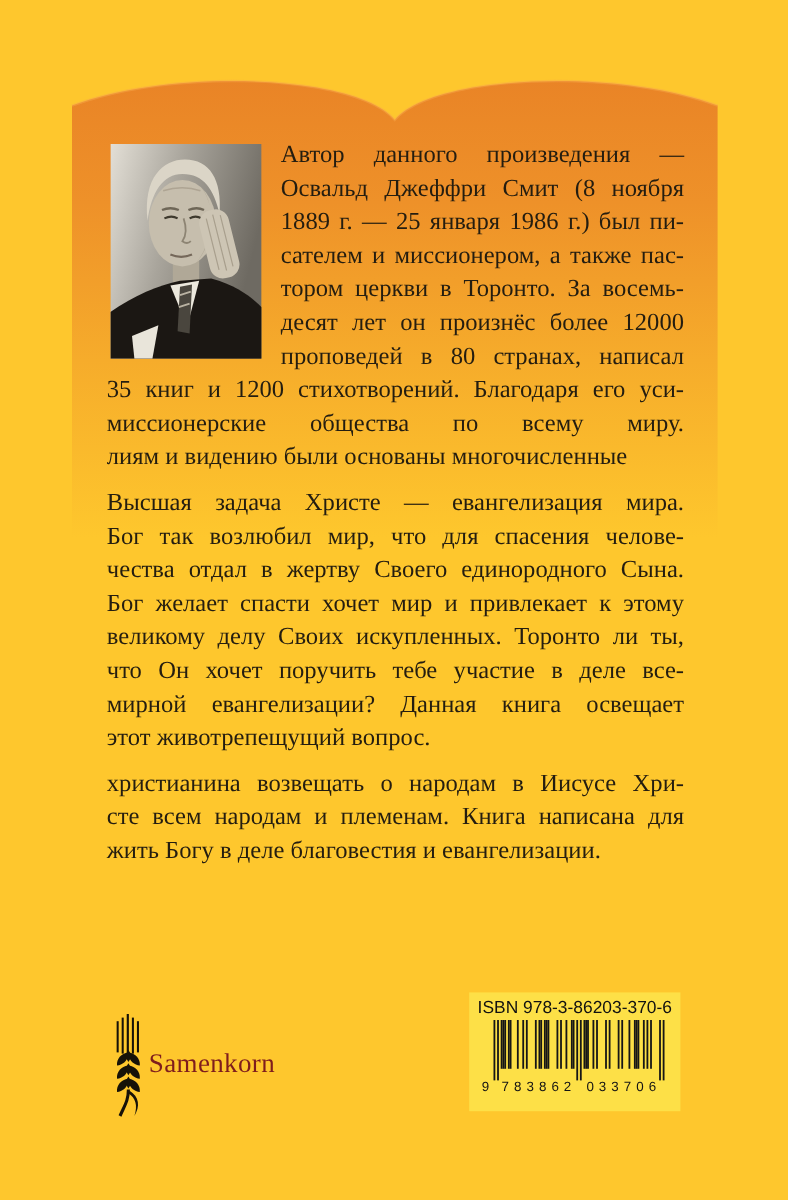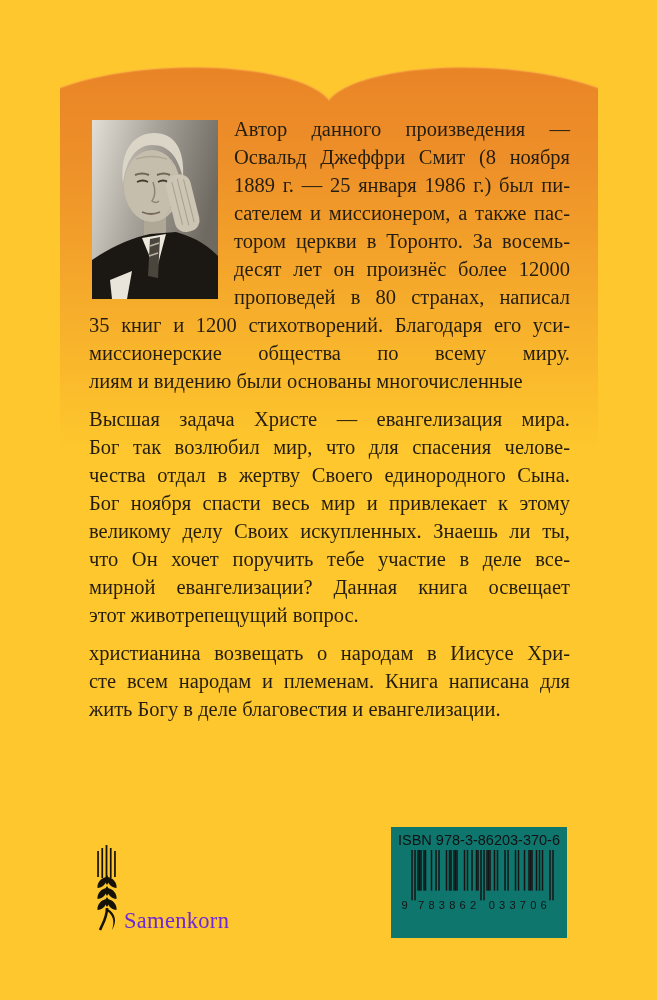--- a/index.html
+++ b/index.html
@@ -7,22 +7,22 @@
   .cover{position:relative;width:657px;height:1000px;background:#fec72d;font-family:"Liberation Serif",serif;}
   .book-shape{position:absolute;top:0;left:0;display:block;}
   .text-block{position:absolute;left:89px;top:115px;width:481px;font-size:20.5px;line-height:28px;color:#241d10;}
   .para{margin:0 0 10px 0;}
   .line{text-align:justify;text-align-last:justify;}
   .para .line:last-child{text-align-last:left;}
   .photo{float:left;width:126px;height:179px;margin:5px 16px 6px 3px;}
   .photo svg{display:block;}
   .logo{position:absolute;left:92px;top:845px;width:220px;height:90px;}
   .wheat{position:absolute;left:0;top:0;display:block;}
-  .logo-text{position:absolute;left:32px;top:28px;font-size:22.5px;letter-spacing:.3px;color:#6d28d9;font-family:"Liberation Serif",serif;margin-top:35px;}
-  .barcode-box{position:absolute;left:391px;top:827px;width:176px;height:111px;background:#0f766e;}
+  .logo-text{position:absolute;left:32px;top:28px;font-size:22.5px;letter-spacing:.3px;color:#7f1d1d;font-family:"Liberation Serif",serif;}
+  .barcode-box{position:absolute;left:391px;top:827px;width:176px;height:99px;background:#fde047;}
   .isbn{margin-top:5px;text-align:center;font-family:"Liberation Sans",sans-serif;font-size:14.5px;color:#111;white-space:nowrap;}
   .ean{display:block;margin:2px auto 0;}
   .ean text{font-family:"Liberation Sans",sans-serif;fill:#141414;}
 </style>
 </head>
 <body>
 
 <div class="cover">
 
   <svg class="book-shape" width="657" height="460" viewBox="0 0 657 460">
@@ -84,22 +84,22 @@
         <div class="line">35 книг и 1200 стихотворений. Благодаря его уси-</div>
         <div class="line">миссионерские общества по всему миру.</div>
         <div class="line">лиям и видению были основаны многочисленные</div>
       </div>
 
     <div class="para">
 
     <div class="line">Высшая задача Христе — евангелизация мира.</div>
         <div class="line">Бог так возлюбил мир, что для спасения челове-</div>
         <div class="line">чества отдал в жертву Своего единородного Сына.</div>
-        <div class="line">Бог ноября спасти весь мир и привлекает к этому</div>
-        <div class="line">великому делу Своих искупленных. Знаешь ли ты,</div>
+        <div class="line">Бог желает спасти хочет мир и привлекает к этому</div>
+        <div class="line">великому делу Своих искупленных. Торонто ли ты,</div>
         <div class="line">что Он хочет поручить тебе участие в деле все-</div>
         <div class="line">мирной евангелизации? Данная книга освещает</div>
         <div class="line">этот животрепещущий вопрос.</div>
       </div>
 
     <div class="para">
 
         <div class="line">христианина возвещать о народам в Иисусе Хри-</div>
         <div class="line">сте всем народам и племенам. Книга написана для</div>
         <div class="line">жить Богу в деле благовестия и евангелизации.</div>

